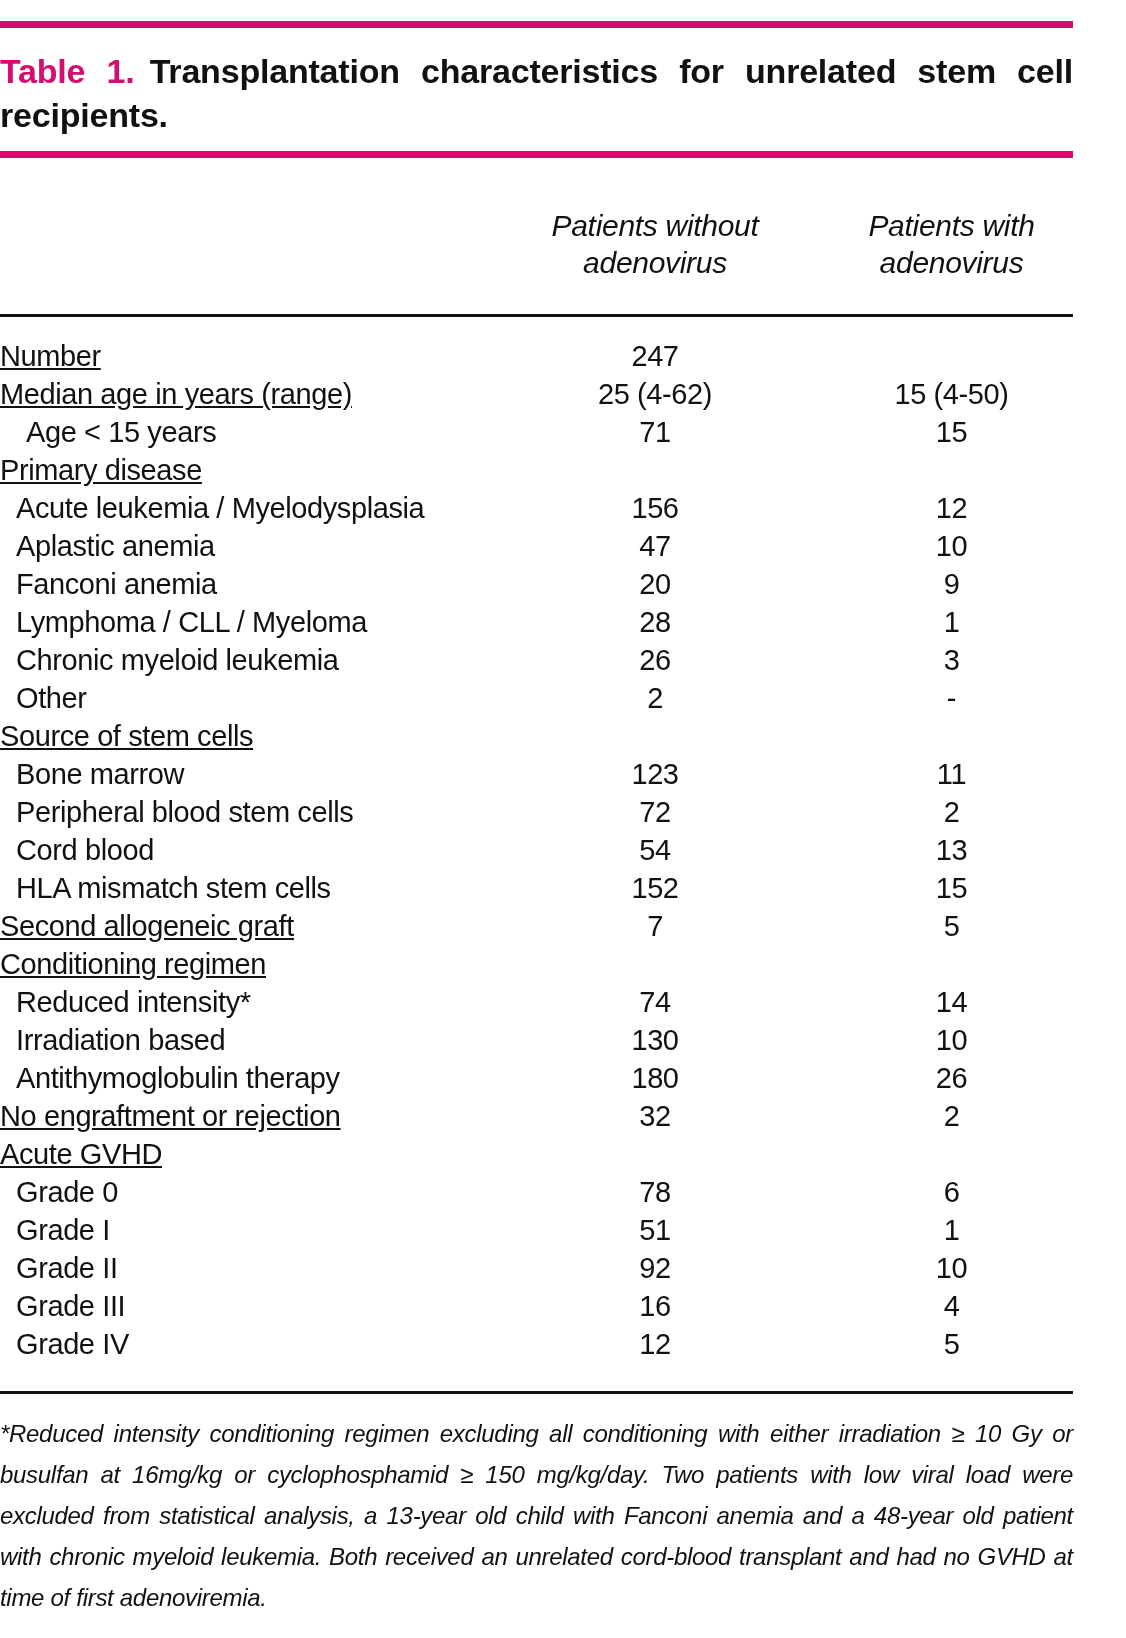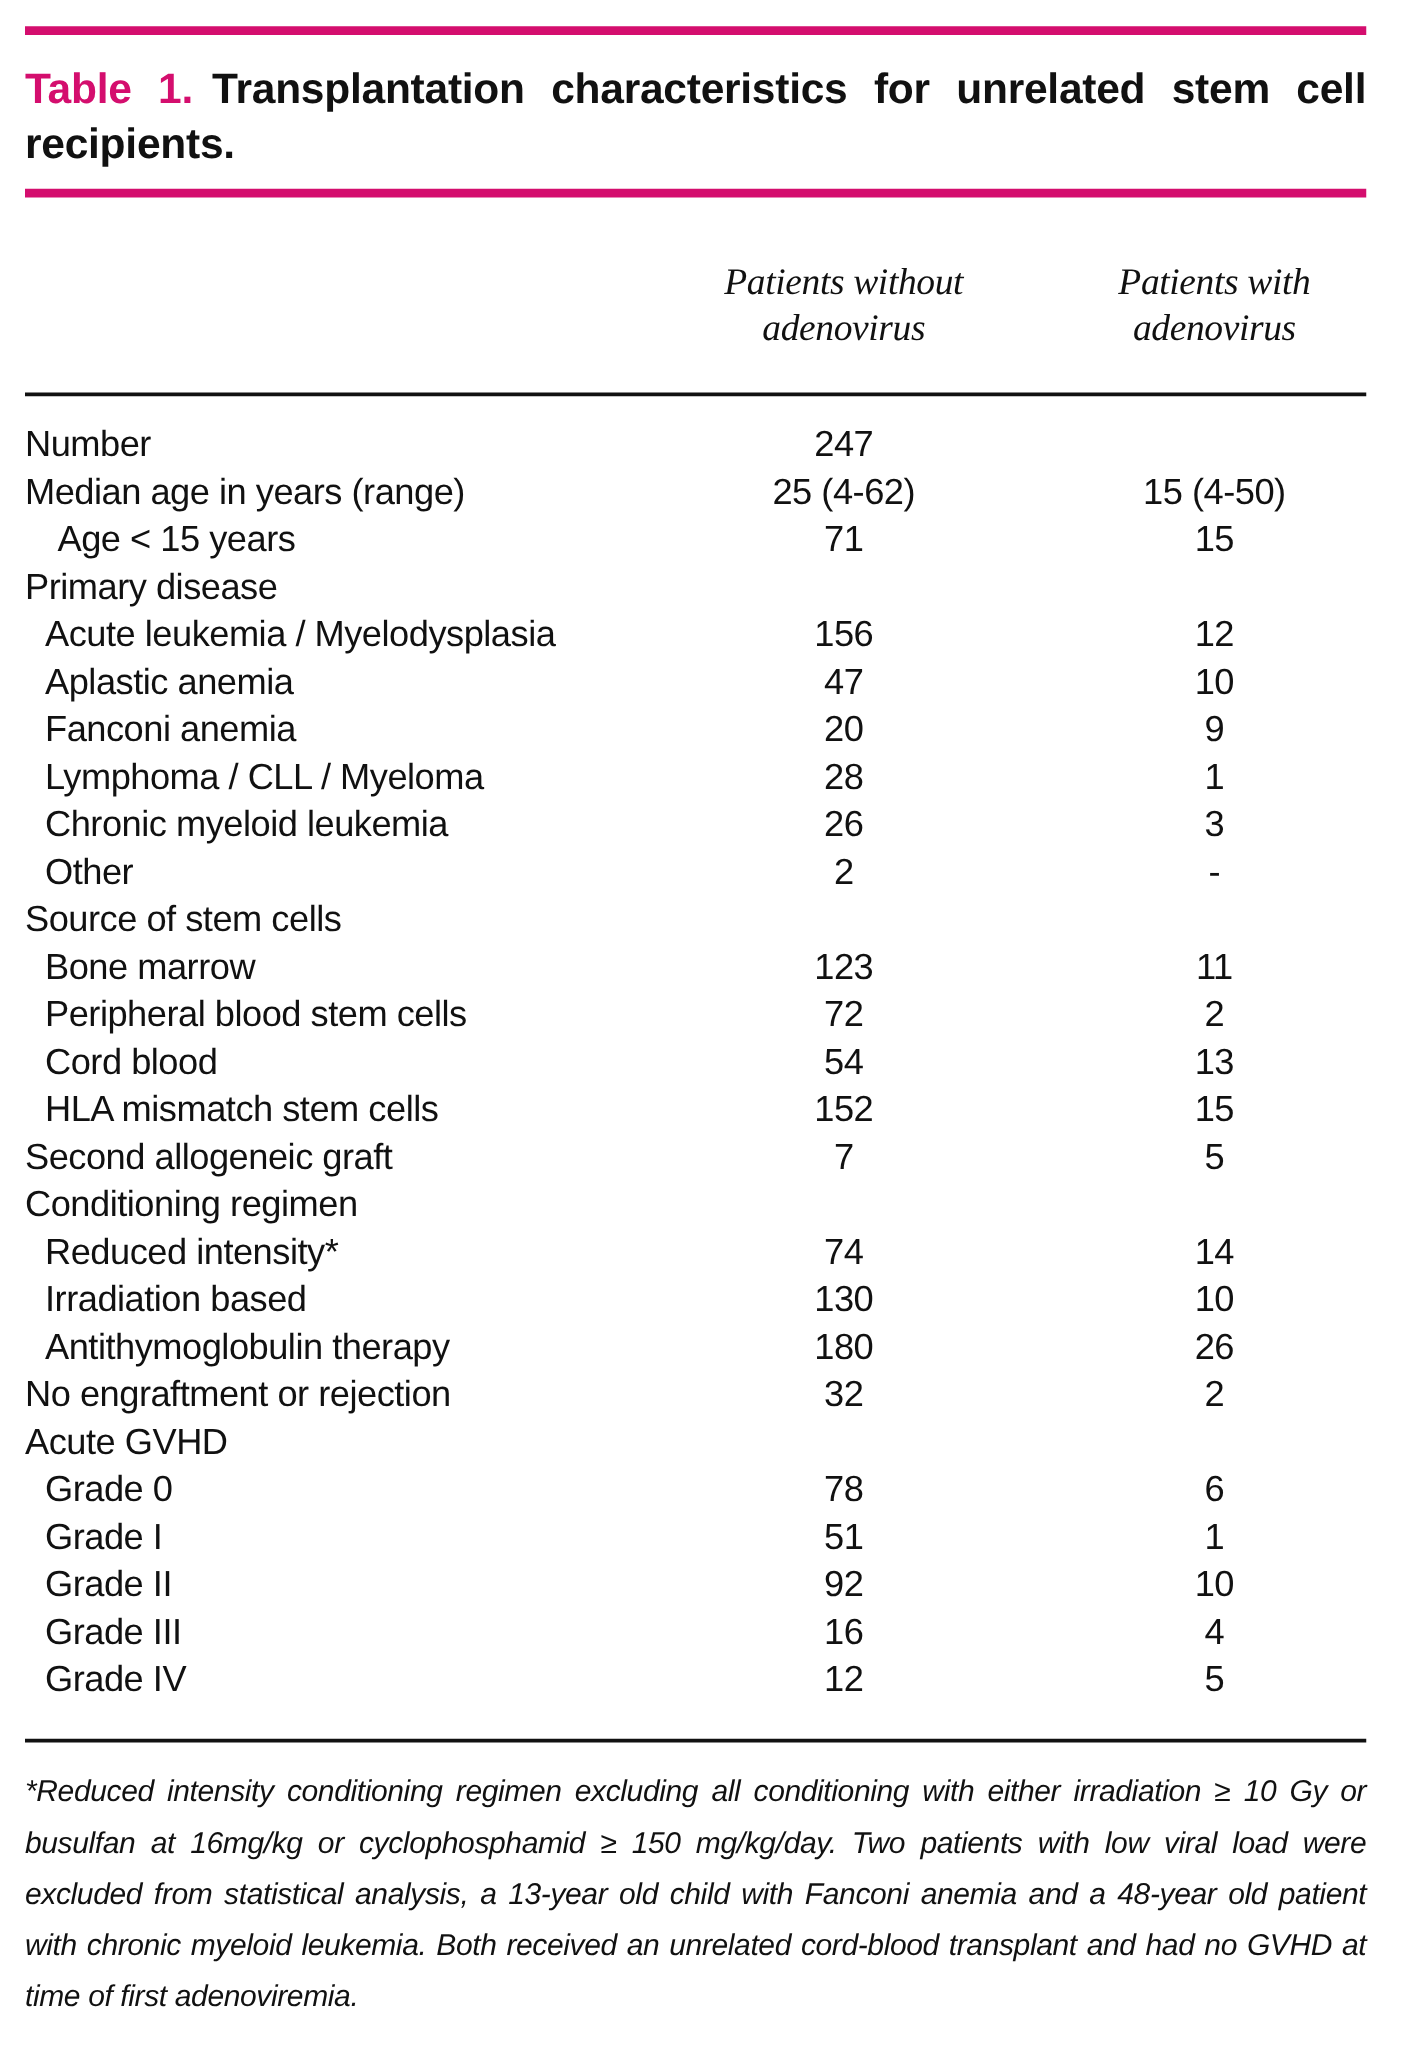--- a/index.html
+++ b/index.html
@@ -6,21 +6,20 @@
   .page {
     position: relative;
     width: 1126px;
     height: 1638px;
     background: #ffffff;
     font-family: "Liberation Sans", sans-serif;
     color: #111111;
     overflow: hidden;
   }
   .content {
-    margin-left: 20px;
     width: 1073px;
   }
   .accent-bar {
     height: 7px;
     background: #d40e6e;
   }
   .bar-top { margin-top: 21px; }
   .bar-under-title { margin-top: 14px; }
   .title {
     margin-top: 21px;
@@ -40,21 +39,20 @@
   }
   .header-row {
     margin-top: 49px;
   }
   .col-header {
     font-style: italic;
     font-size: 30px;
     line-height: 37px;
     text-align: center;
     letter-spacing: -0.3px;
-    font-family: Liberation Serif, serif;
   }
   .rule {
     margin-top: 33px;
     height: 3px;
     background: #111111;
   }
   .rule-bottom { margin-top: 0; }
   .tbody {
     padding-top: 20px;
     padding-bottom: 28px;
@@ -62,21 +60,21 @@
   .trow {
     display: grid;
     grid-template-columns: 480px 350px 243px;
     height: 38px;
     line-height: 38px;
     font-size: 29px;
     letter-spacing: -0.4px;
     white-space: nowrap;
   }
   .cell-label { text-align: left; }
-  .indent0 { padding-left: 0; }
+  .indent0 { padding-left: 0; text-decoration: underline; }
   .indent1 { padding-left: 16px; }
   .indent2 { padding-left: 26px; }
   .cell-val { text-align: center; }
   .footnote {
     margin-top: 19px;
     font-style: italic;
     font-size: 24px;
     line-height: 41px;
     text-align: justify;
     letter-spacing: -0.3px;

